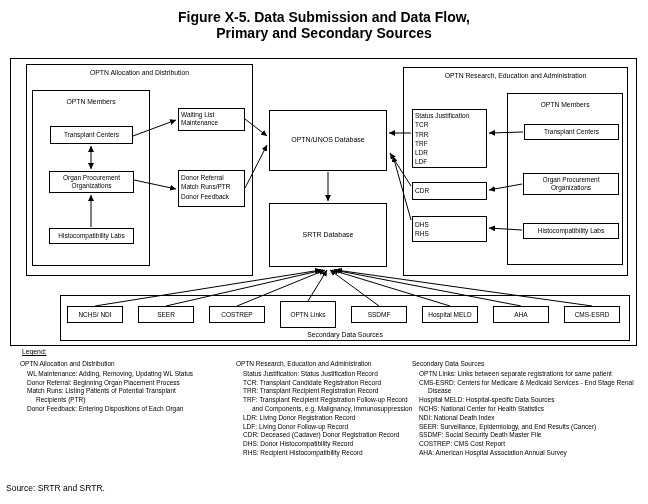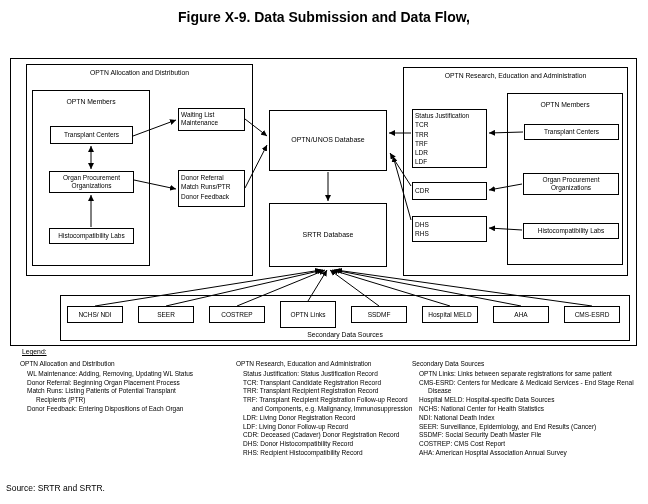--- a/index.html
+++ b/index.html
@@ -22,21 +22,22 @@
   .legend-header{margin-bottom:1px;}
   .legend-item{padding-left:16px;text-indent:-9px;}
   .source{position:absolute;left:6px;top:483px;font-size:8.5px;}
   svg.overlay{position:absolute;left:0;top:0;z-index:5;pointer-events:none;}
   line{stroke:#000;stroke-width:1;}
 </style>
 </head>
 <body>
 
 <div class="title">
-  <div>Figure X-9. Data Submission and Data Flow,</div>
+  <div>Figure X-5. Data Submission and Data Flow,</div>
+  <div>Primary and Secondary Sources</div>
 </div>
 
 <div class="section" style="left:10px;top:58px;width:627px;height:288px;"></div>
 
 <div class="section" style="left:26px;top:64px;width:227px;height:212px;">
   <div class="section-header">OPTN Allocation and Distribution</div>
 </div>
 
 <div class="section" style="left:32px;top:90px;width:118px;height:176px;">
   <div class="members-label">OPTN Members</div>

